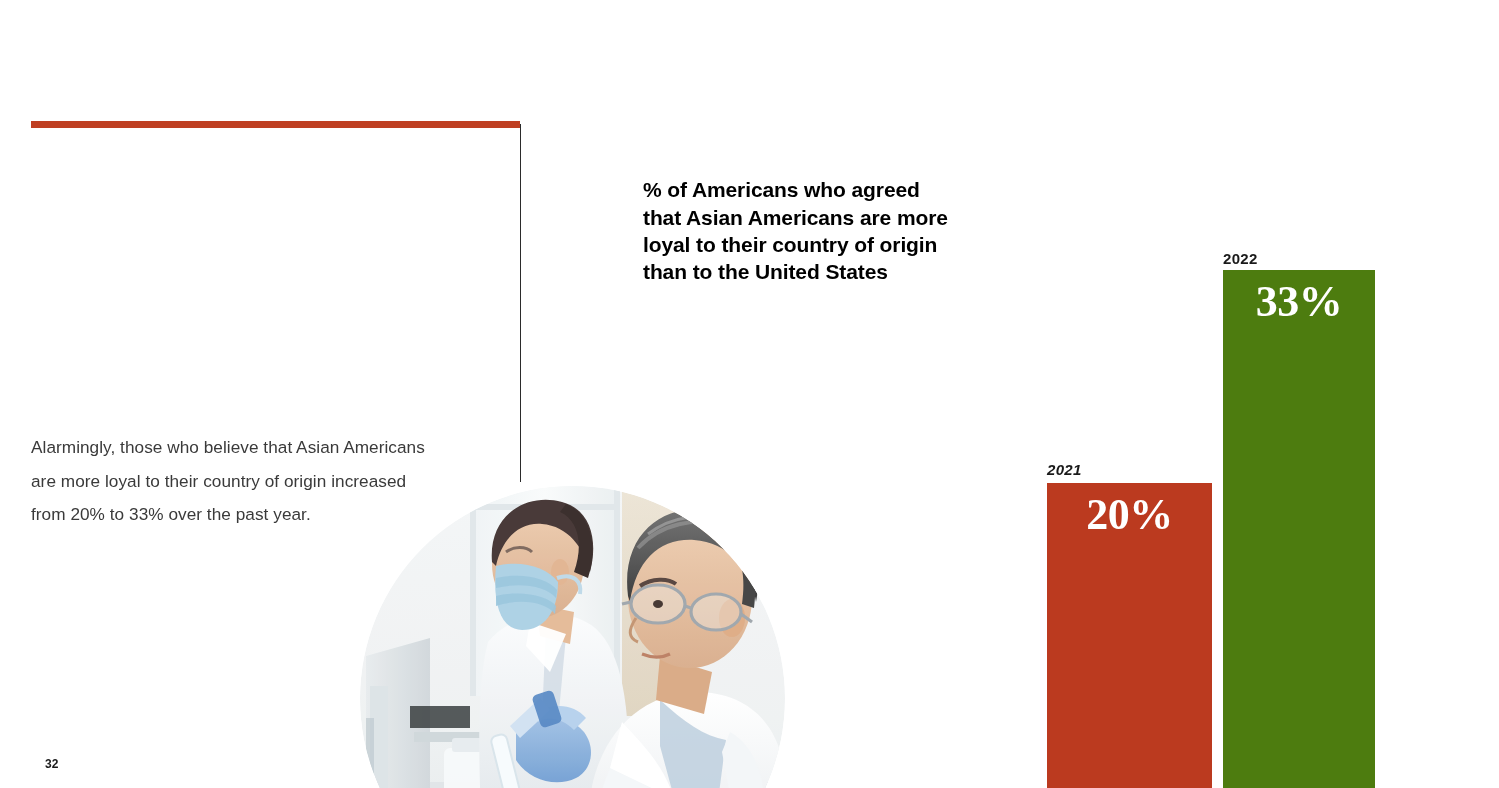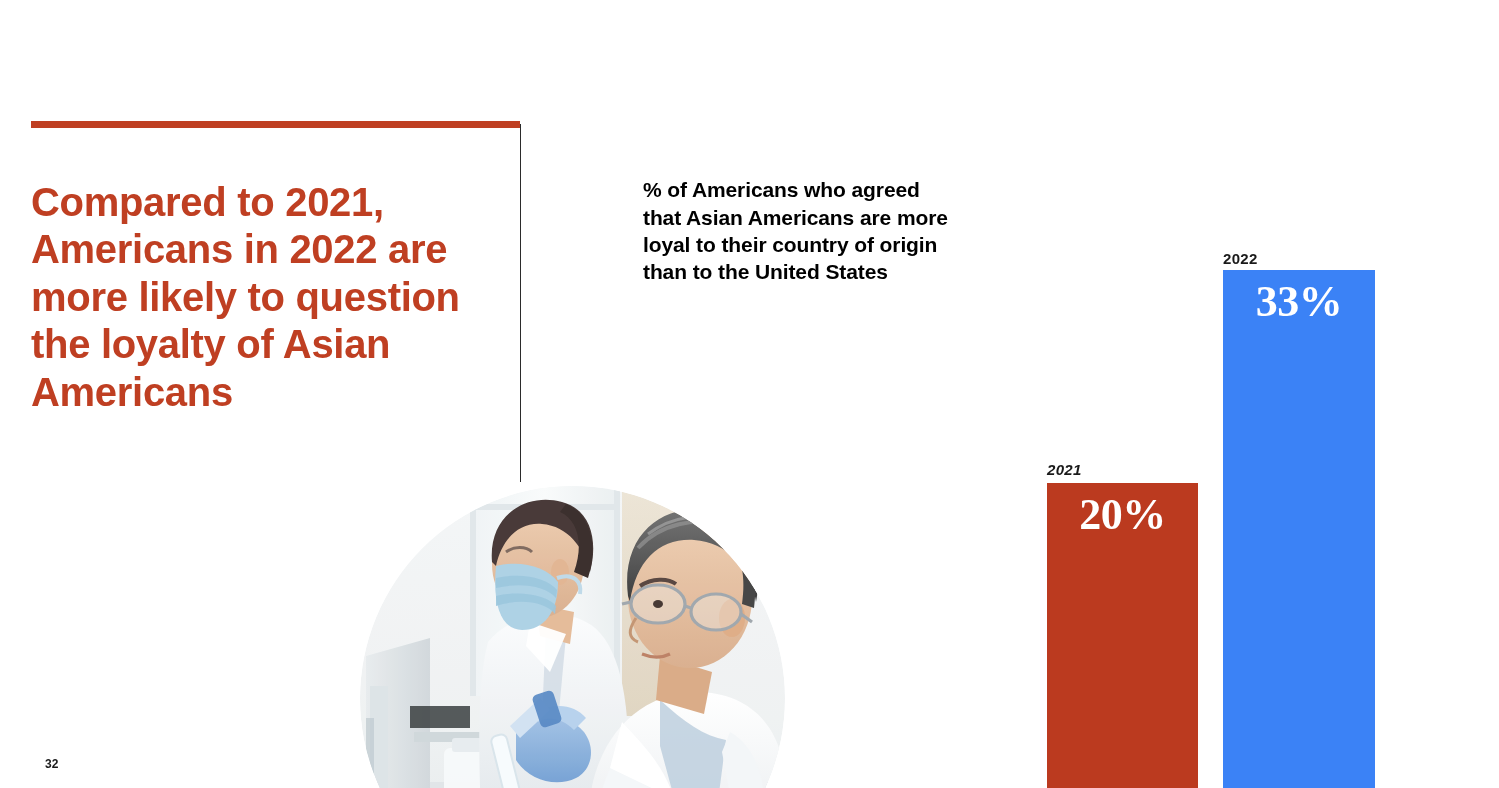--- a/index.html
+++ b/index.html
@@ -134,22 +134,22 @@
   }
   .bar-2021 .bar-year { bottom: 310px; font-style: italic; }
   .bar-2022 .bar-year { bottom: 521px; }
 
   .bar-rect {
     position: absolute;
     left: 0;
     bottom: 0;
     width: 100%;
   }
-  .bar-2021 .bar-rect { height: 305px; background: #bb3a1f; }
-  .bar-2022 .bar-rect { height: 518px; background: #3b82f6; }
+  .bar-2021 .bar-rect { height: 305px; background: #bb3a1f; padding-left: 14px; }
+  .bar-2022 .bar-rect { height: 518px; background: #4d7c0f; }
 
   .bar-value {
     position: absolute;
     left: 0;
     width: 100%;
     top: 8px;
     text-align: center;
     color: #ffffff;
     font-family: "Liberation Serif", serif;
     font-weight: 700;
@@ -159,26 +159,24 @@
   }
 </style>
 </head>
 <body>
 
 <div class="slide">
 
   <div class="accent-rule"></div>
   <div class="divider-line"></div>
 
-  <h1 class="headline">Compared to 2021,
-Americans in 2022 are
-more likely to question
-the loyalty of Asian
-Americans</h1>
-
+
+  <p class="body-copy">Alarmingly, those who believe that Asian Americans
+are more loyal to their country of origin increased
+from 20% to 33% over the past year.</p>
 
   <div class="page-number">32</div>
 
   <div class="photo-circle">
     <svg viewBox="0 0 425 425" xmlns="http://www.w3.org/2000/svg" aria-hidden="true">
       <defs>
         <clipPath id="circ">
             <circle cx="212.5" cy="212.5" r="212.5"></circle>
           </clipPath>
         <linearGradient id="room" x1="0" y1="0" x2="0" y2="1">

